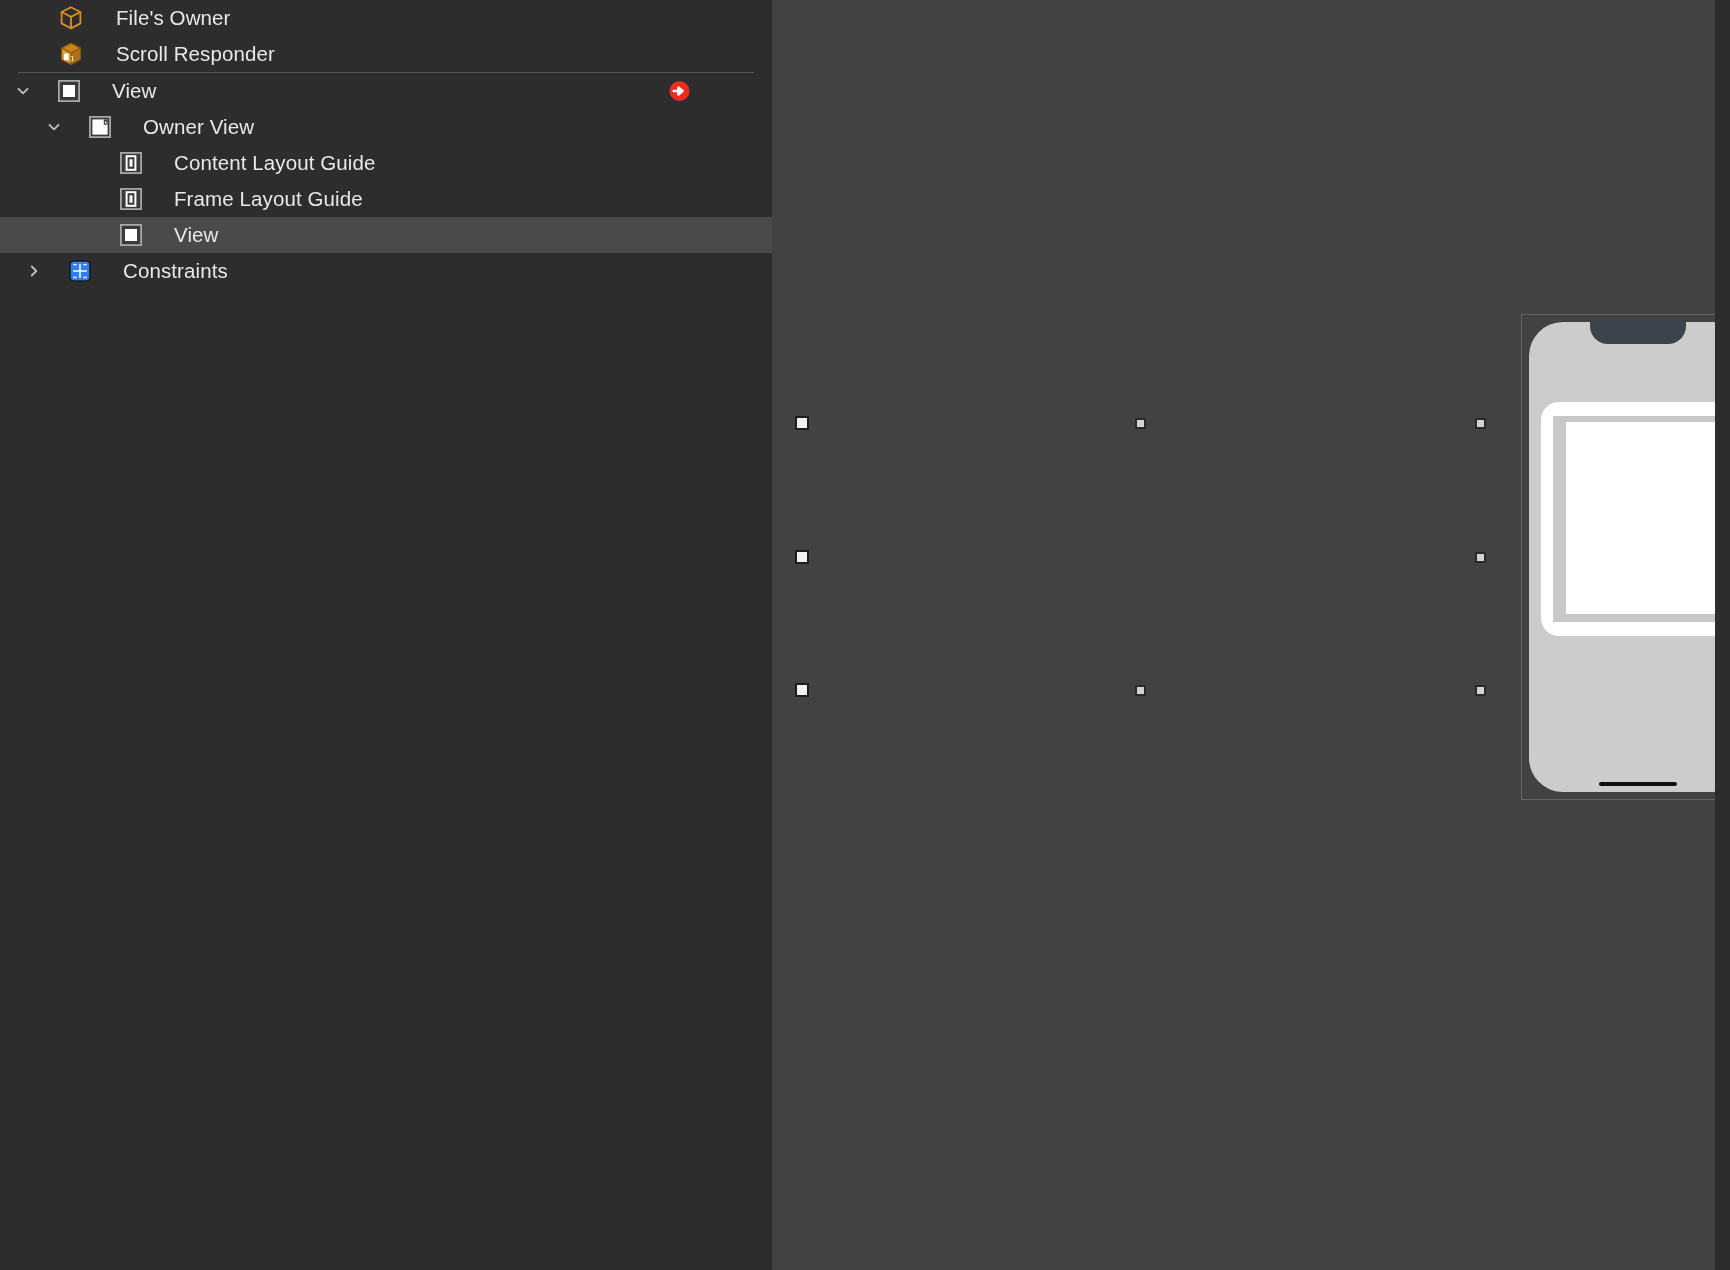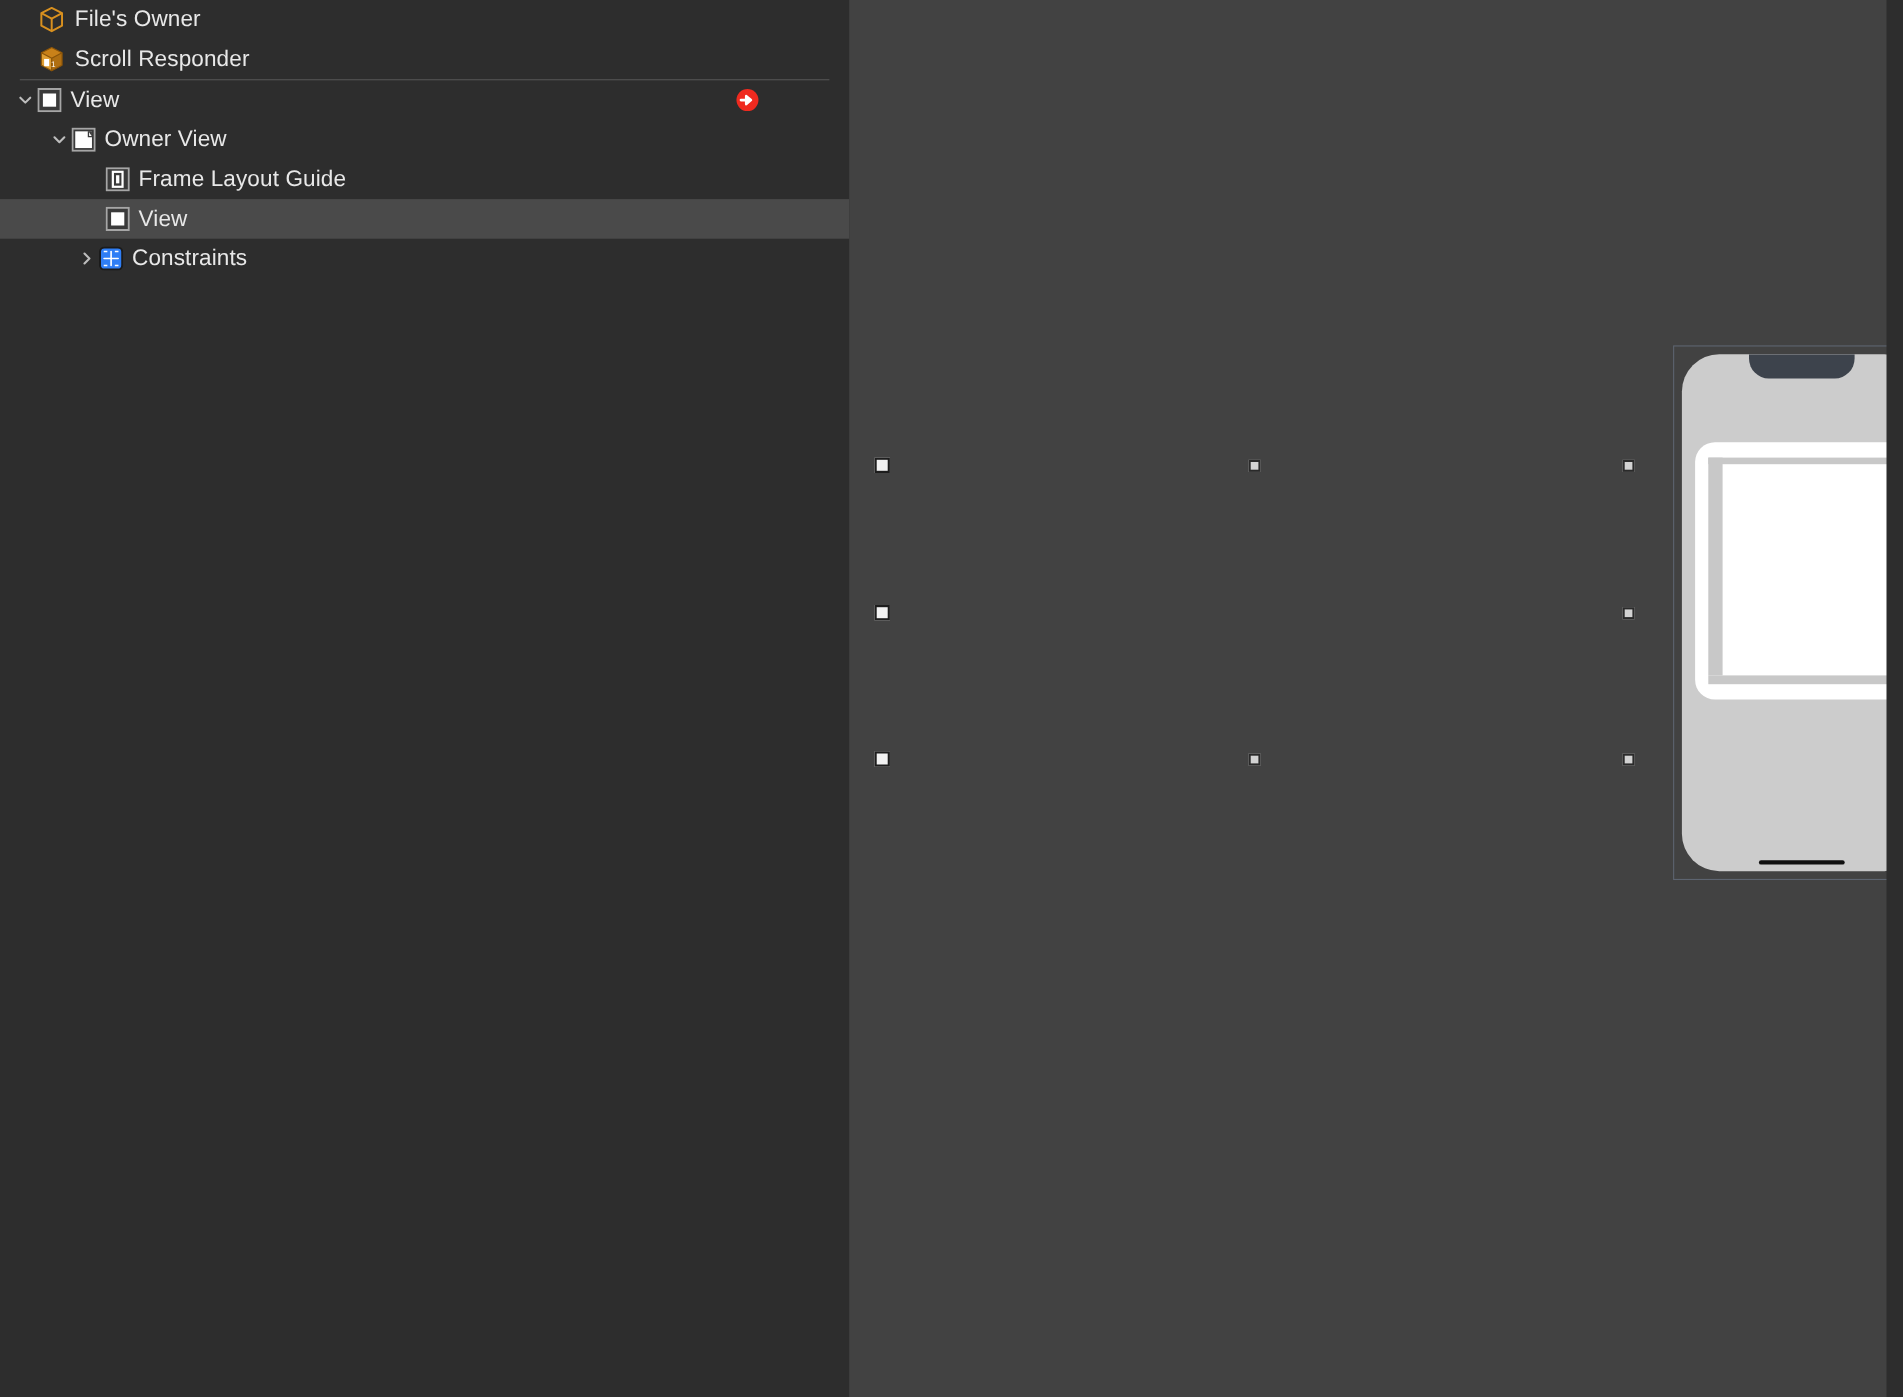--- a/index.html
+++ b/index.html
@@ -20,20 +20,21 @@
   }
   .tree-row {
     position: relative;
     display: flex;
     align-items: center;
     height: 36px;
     width: 772px;
     color: #e8e8e8;
     font-size: 20.5px;
     white-space: nowrap;
+    gap: 24px;
   }
   .tree-row.selected { background: #4a4a4a; }
   .tree-row .twisty {
     width: 22px; height: 36px;
     display: flex; align-items: center; justify-content: center;
     flex: 0 0 22px;
   }
   .twisty svg { display: block; }
   .tree-row .ico {
     flex: 0 0 auto;
@@ -190,33 +191,44 @@
         </div>
         <div class="tree-row" style="padding-left: 74px;">
           <span class="twisty"></span>
           <span class="ico">
             <svg class="ico-box" width="22" height="22" viewBox="0 0 22 22">
         <rect x="0.9" y="0.9" width="20.2" height="20.2" fill="#3a3a3a" stroke="#a6a6a6" stroke-width="1.8"></rect>
         <rect x="6.6" y="4.2" width="8.8" height="13.6" fill="none" stroke="#ffffff" stroke-width="2"></rect>
         <rect x="9.5" y="7.3" width="3" height="7.4" fill="#ffffff"></rect>
       </svg>
           </span>
+          <span class="lbl">Content Layout Guide</span>
+        </div>
+        <div class="tree-row" style="padding-left: 74px;">
+          <span class="twisty"></span>
+          <span class="ico">
+            <svg class="ico-box" width="22" height="22" viewBox="0 0 22 22">
+        <rect x="0.9" y="0.9" width="20.2" height="20.2" fill="#3a3a3a" stroke="#a6a6a6" stroke-width="1.8"></rect>
+        <rect x="6.6" y="4.2" width="8.8" height="13.6" fill="none" stroke="#ffffff" stroke-width="2"></rect>
+        <rect x="9.5" y="7.3" width="3" height="7.4" fill="#ffffff"></rect>
+      </svg>
+          </span>
           <span class="lbl">Frame Layout Guide</span>
         </div>
         <div class="tree-row selected" style="padding-left: 74px;">
           <span class="twisty"></span>
           <span class="ico">
             <svg class="ico-box" width="22" height="22" viewBox="0 0 22 22">
         <rect x="0.9" y="0.9" width="20.2" height="20.2" fill="#3a3a3a" stroke="#a6a6a6" stroke-width="1.8"></rect>
         <rect x="5" y="5" width="12" height="12" fill="#ffffff"></rect>
       </svg>
           </span>
           <span class="lbl">View</span>
         </div>
-        <div class="tree-row" style="padding-left: 68px; text-align: center;">
+        <div class="tree-row" style="padding-left: 23px; text-align: center;">
           <span class="twisty">
             <svg width="14" height="14" viewBox="0 0 14 14">
               <path d="M4.8 2.5 L9.3 7 L4.8 11.5" fill="none" stroke="#bdbdbd" stroke-width="1.9" stroke-linecap="round" stroke-linejoin="round"></path>
             </svg>
           </span>
           <span class="ico">
             <svg class="ico-box" width="22" height="22" viewBox="0 0 22 22">
         <rect x="0.9" y="0.9" width="20.2" height="20.2" rx="4" fill="#2f7ef5" stroke="#1b1b1b" stroke-width="1.8"></rect>
         <g stroke="#ffffff" stroke-width="1.5" stroke-linecap="round">
           <path d="M11 4.6 L11 17.4"></path>

